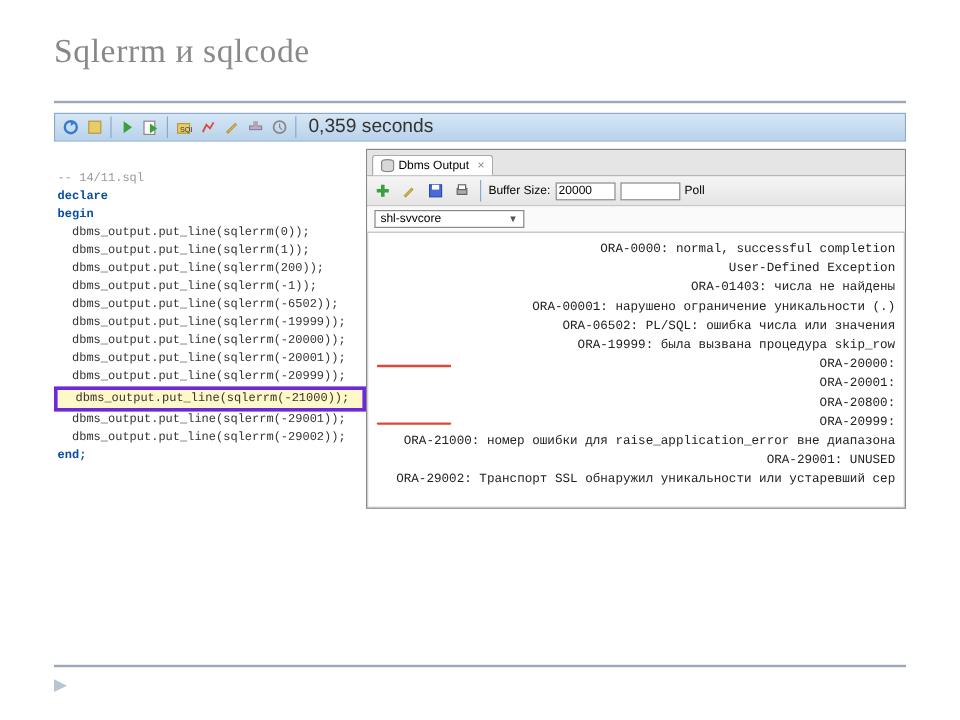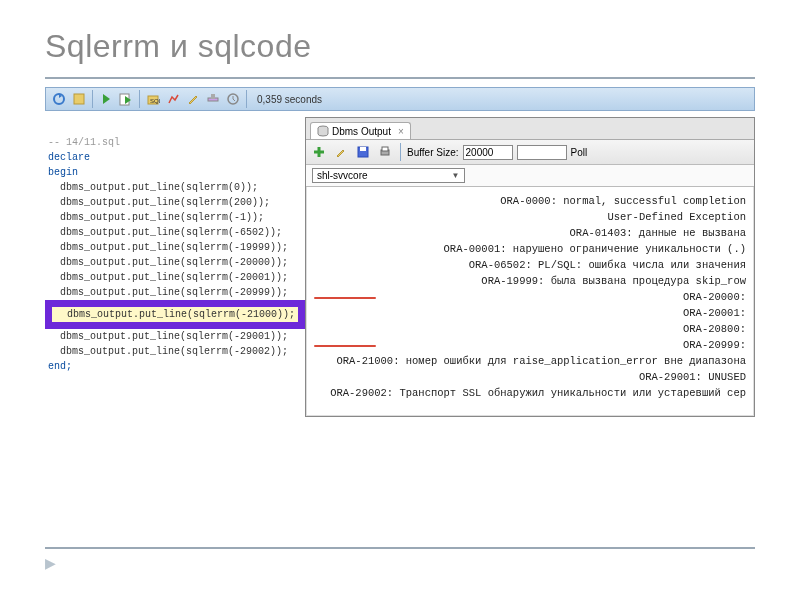--- a/index.html
+++ b/index.html
@@ -1,44 +1,44 @@
 <!DOCTYPE html>
 <html><head>
 <meta charset="utf-8">
 <style>
 * { margin: 0; padding: 0; box-sizing: border-box; }
 body { font-family: Tahoma, Verdana, sans-serif; font-size: 11px; background: #fff; width: 800px; height: 600px; overflow: hidden; }
 
-.slide-title { font-family: Liberation Sans, sans-serif; font-size: 32px; font-weight: 300; color: #8a8a8a; padding: 28px 45px 12px; letter-spacing: 0.5px; }
+.slide-title { font-family: Liberation Serif, serif; font-size: 28px; font-weight: 300; color: #8a8a8a; padding: 28px 45px 24px; letter-spacing: 0.5px; }
 .slide-title .w1 { color: #888; }
 .title-line { border: none; border-top: 2px solid #9aa8b5; margin: 0 45px 8px; }
 
 .toolbar { background: linear-gradient(#d6e6f5, #b8d2eb); border: 1px solid #8aaacc; height: 24px; margin: 0 45px; display: flex; align-items: center; padding: 0 4px; gap: 2px; }
 .tb-icon { width: 18px; height: 18px; display: flex; align-items: center; justify-content: center; cursor: pointer; }
 .tb-sep { width: 1px; height: 18px; background: #8aaacc; margin: 0 2px; }
-.tb-time { font-size: 10px; color: #333; margin-left: 6px; }
+.tb-time { font-size: 16px; color: #333; margin-left: 6px; }
 
 .main-area { display: flex; margin: 6px 45px 0; height: 300px; }
 
 .code-pane { width: 260px; font-family: "Courier New", monospace; font-size: 10px; line-height: 15px; color: #333; padding-top: 6px; }
 .comment { color: #9a9a9a; margin-top: 12px; }
-.kw { color: #0a4da0; font-weight: normal; }
+.kw { color: #0a4da0; font-weight: bold; }
 .code-line { padding: 0 3px; white-space: pre; }
-.highlighted { background: #fff8c8; border: 7px solid #6d28d9; }
+.highlighted { background: #fff8c8; border: 3px solid #6d28d9; }
 
 .output-pane { flex: 1; border: 1px solid #888; background: #fff; display: flex; flex-direction: column; box-shadow: inset 0 0 0 1px #ddd; }
 .tab-strip { background: #e5e5e5; border-bottom: 1px solid #aaa; height: 22px; display: flex; align-items: flex-end; padding-left: 4px; }
 .tab { background: #fff; border: 1px solid #aaa; border-bottom: none; border-radius: 3px 3px 0 0; padding: 2px 6px; font-size: 10px; display: flex; align-items: center; gap: 3px; }
 .tab .close-x { color: #888; cursor: pointer; font-size: 10px; margin-left: 4px; }
 
 .out-toolbar { background: linear-gradient(#f5f5f5,#e5e5e5); border-bottom: 1px solid #bbb; height: 25px; display: flex; align-items: center; padding: 0 4px; gap: 4px; font-size: 10px; }
 .out-toolbar input[type=text] { width: 50px; height: 15px; font-size: 10px; border: 1px solid #888; padding: 0 2px; }
 
 .conn-row { border-bottom: 1px solid #bbb; padding: 3px 6px; background: #fafafa; }
-.conn-dd { border: 1px solid #888; background: #fff; padding: 1px 4px; font-size: 10px; display: inline-flex; align-items: center; gap: 84px; }
+.conn-dd { border: 1px solid #888; background: #fff; padding: 1px 4px; font-size: 10px; display: inline-flex; align-items: center; gap: 56px; }
 .chev { font-size: 8px; color: #555; }
 
 .out-body { flex: 1; padding: 6px 8px; font-family: "Courier New", monospace; font-size: 10.5px; line-height: 16px; color: #222; overflow: hidden; position: relative; text-align: right; }
 .underline { position: absolute; height: 2px; background: #d94a3a; border-radius: 1px; }
 
 .footer-line { border: none; border-top: 2px solid #9aa8b5; margin: 130px 45px 0; }
 .play { margin: 6px 0 0 45px; color: #b8c4ce; font-size: 14px; }
 
 svg { display: block; }
 </style>
@@ -108,20 +108,21 @@
 </div>
 
 <div class="main-area">
 
   <div class="code-pane">
     <div class="code-line comment">-- 14/11.sql</div>
     <div class="code-line kw">declare</div>
     <div class="code-line kw">begin</div>
     <div id="codelines">
         <div class="code-line">  dbms_output.put_line(sqlerrm(0));</div>
+        <div class="code-line">  dbms_output.put_line(sqlerrm(1));</div>
         <div class="code-line">  dbms_output.put_line(sqlerrm(200));</div>
         <div class="code-line">  dbms_output.put_line(sqlerrm(-1));</div>
         <div class="code-line">  dbms_output.put_line(sqlerrm(-6502));</div>
         <div class="code-line">  dbms_output.put_line(sqlerrm(-19999));</div>
         <div class="code-line">  dbms_output.put_line(sqlerrm(-20000));</div>
         <div class="code-line">  dbms_output.put_line(sqlerrm(-20001));</div>
         <div class="code-line">  dbms_output.put_line(sqlerrm(-20999));</div>
         <div class="code-line highlighted">  dbms_output.put_line(sqlerrm(-21000));</div>
         <div class="code-line">  dbms_output.put_line(sqlerrm(-29001));</div>
         <div class="code-line">  dbms_output.put_line(sqlerrm(-29002));</div>
@@ -174,21 +175,21 @@
     <div class="conn-row">
       <span class="conn-dd">
         <span>shl-svvcore</span>
         <span class="chev">▼</span>
       </span>
     </div>
     <div class="out-body">
       <div id="outlines">
           <div>ORA-0000: normal, successful completion</div>
           <div>User-Defined Exception</div>
-          <div>ORA-01403: данные не вызвана</div>
+          <div>ORA-01403: числа не найдены</div>
           <div>ORA-00001: нарушено ограничение уникальности (.)</div>
           <div>ORA-06502: PL/SQL:  ошибка числа или значения</div>
           <div>ORA-19999: была вызвана процедура skip_row</div>
           <div>ORA-20000:</div>
           <div>ORA-20001:</div>
           <div>ORA-20800:</div>
           <div>ORA-20999:</div>
           <div>ORA-21000: номер ошибки для raise_application_error  вне диапазона</div>
           <div>ORA-29001: UNUSED</div>
           <div>ORA-29002: Транспорт SSL обнаружил уникальности или устаревший сер</div>

